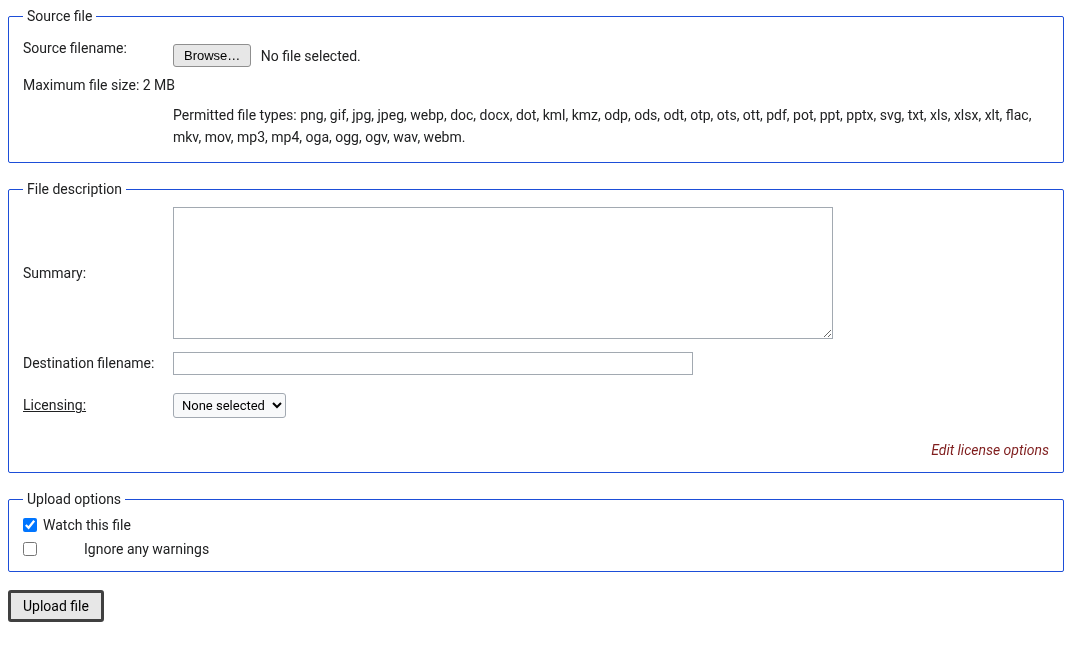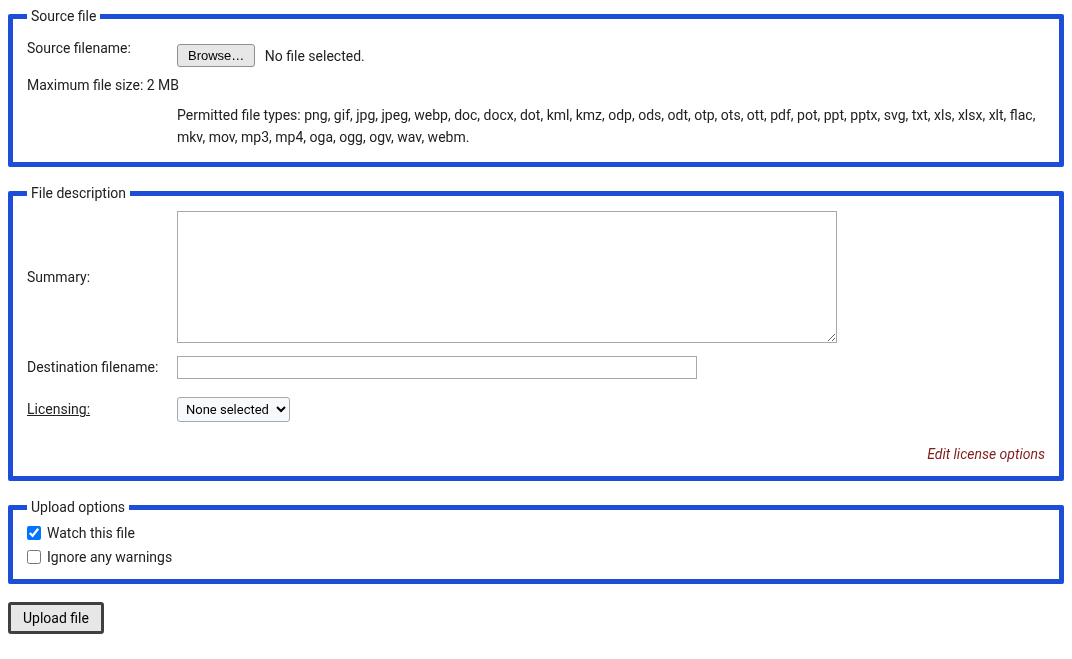--- a/index.html
+++ b/index.html
@@ -8,21 +8,21 @@
       padding: 0;
     }
     body {
       font-family: -apple-system, BlinkMacSystemFont, "Segoe UI", Roboto, "Helvetica Neue", Arial, sans-serif;
       font-size: 14px;
       color: #202122;
       background: #ffffff;
       padding: 8px;
     }
     fieldset {
-      border: 5px solid #1d4ed8;
+      border: 1px solid #1d4ed8;
       border-radius: 2px;
       margin-bottom: 18px;
       padding: 10px 14px 14px 14px;
     }
     legend {
       padding: 0 4px;
       font-size: 14px;
       color: #202122;
     }
     .form-row {
@@ -98,20 +98,21 @@
       cursor: pointer;
       font-style: italic;
     }
     .checkbox-row {
       display: flex;
       align-items: center;
       margin-bottom: 8px;
     }
     .checkbox-row:last-child {
       margin-bottom: 0;
+      gap: 41px;
     }
     .checkbox-row input[type="checkbox"] {
       width: 14px;
       height: 14px;
       margin-right: 6px;
       cursor: pointer;
     }
     .checkbox-row label {
       cursor: pointer;
     }

